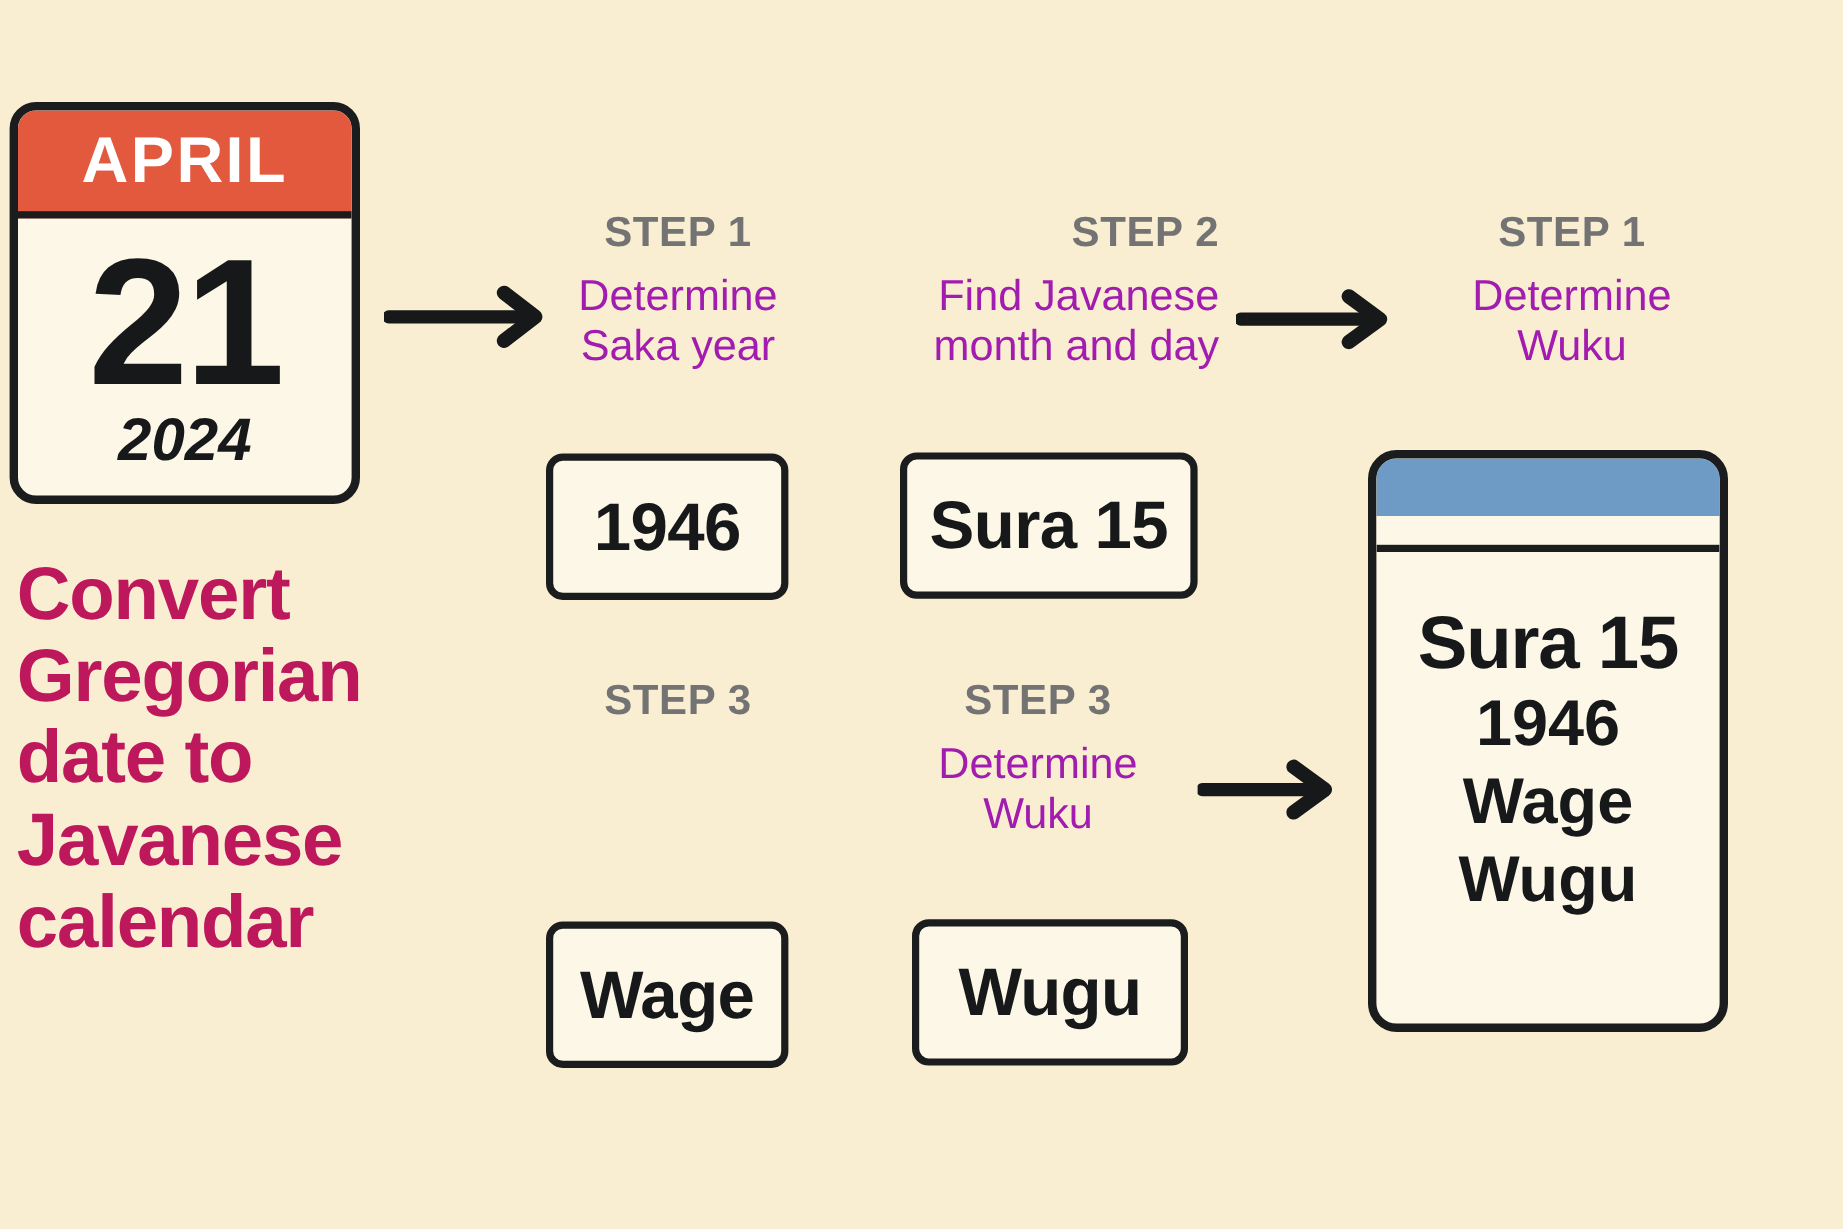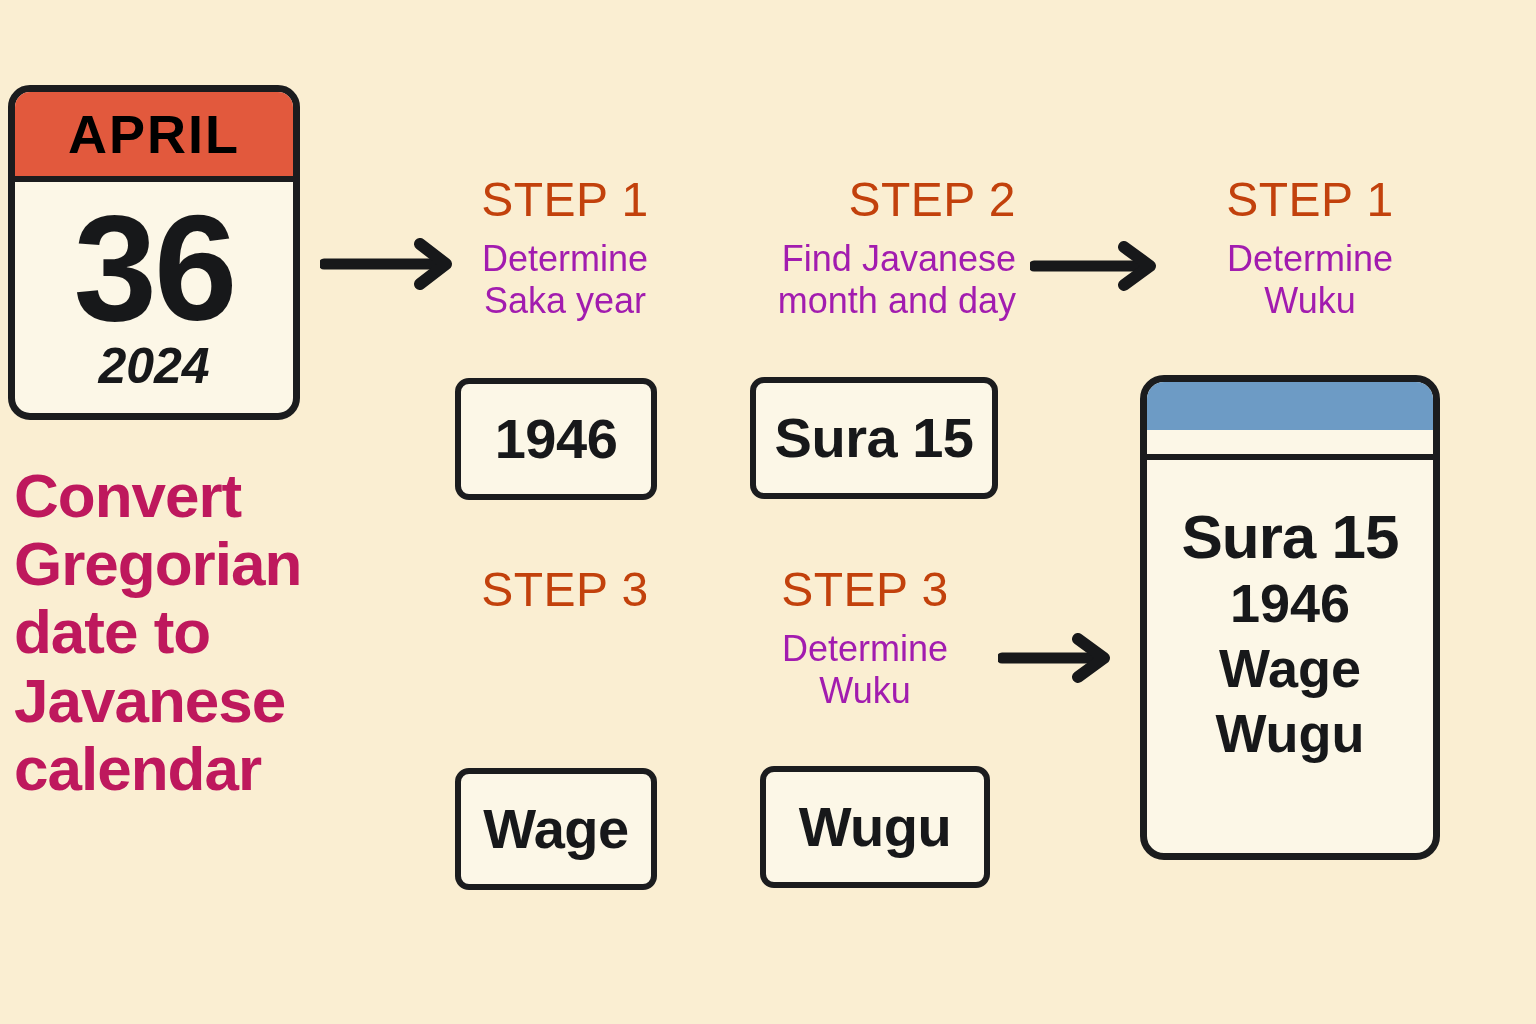--- a/index.html
+++ b/index.html
@@ -36,21 +36,21 @@
   }
   .calendar-header {
     height: 84px;
     background: #e2593d;
     border-bottom: 6px solid #1b1c1e;
     display: flex;
     align-items: center;
     justify-content: center;
   }
   .calendar-month {
-    color: #000000;
+    color: #ffffff;
     font-size: 54px;
     font-weight: 700;
     letter-spacing: 2px;
     line-height: 1;
   }
   .calendar-body {
     height: calc(100% - 90px);
     display: flex;
     flex-direction: column;
     align-items: center;
@@ -86,25 +86,25 @@
     letter-spacing: -1px;
     color: #be185d;
   }
 
   
   .step {
     position: absolute;
     text-align: center;
   }
   .step-title {
-    font-size: 48px;
-    font-weight: 400;
+    font-size: 35px;
+    font-weight: 700;
     letter-spacing: 0.5px;
     line-height: 1;
-    color: #c2410c;
+    color: #737373;
   }
   .step-desc {
     margin-top: 14px;
     font-size: 36px;
     font-weight: 400;
     line-height: 1.18;
     color: #a21caf;
     white-space: pre-line;
   }
 
@@ -179,21 +179,21 @@
 </head>
 <body>
 
 <div id="canvas">
 
   <div class="calendar">
     <div class="calendar-header">
       <div class="calendar-month">APRIL</div>
     </div>
     <div class="calendar-body">
-      <div class="calendar-day">36</div>
+      <div class="calendar-day">21</div>
       <div class="calendar-year">2024</div>
     </div>
   </div>
 
   <div class="headline">Convert Gregorian date to Javanese calendar</div>
 
   <svg class="arrow" style="left:320px; top:238px;" width="140" height="52" viewBox="0 0 140 52">
     <line x1="4" y1="26" x2="112" y2="26" stroke="#17181a" stroke-width="11" stroke-linecap="round"></line>
     <polyline points="100,6 126,26 100,46" fill="none" stroke="#17181a" stroke-width="12" stroke-linecap="round" stroke-linejoin="round"></polyline>
   </svg>

